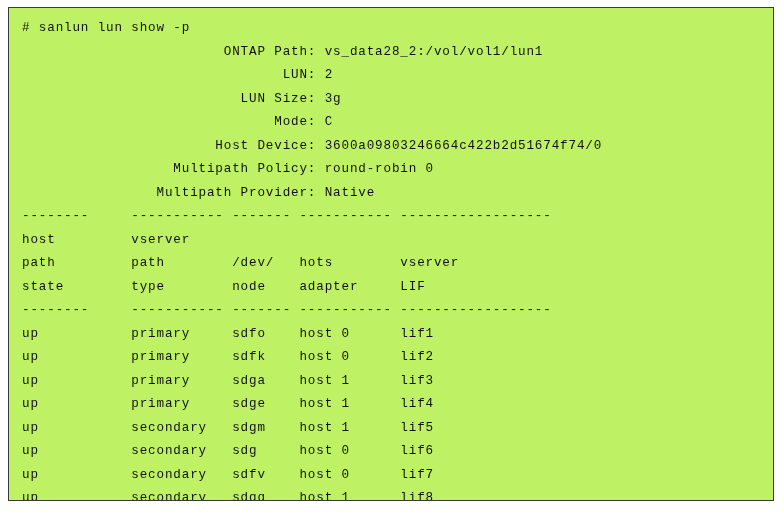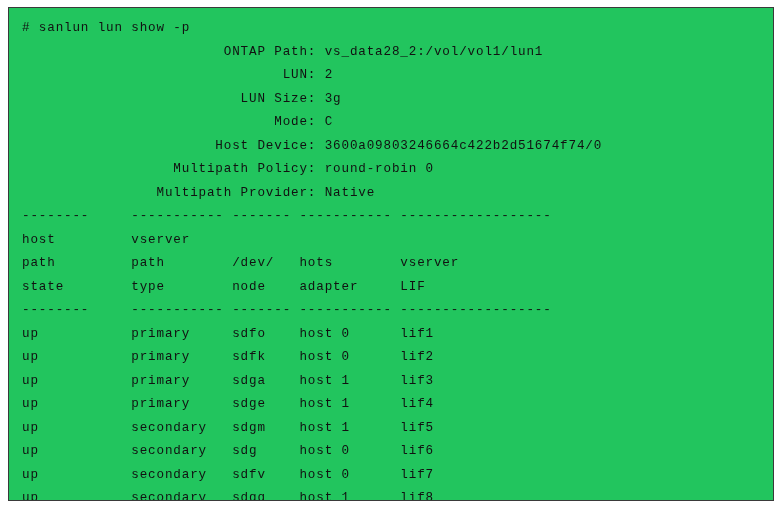--- a/index.html
+++ b/index.html
@@ -16,21 +16,21 @@
   }
 
   #terminal-frame {
     position: absolute;
     left: 8px;
     top: 7px;
     width: 766px;
     height: 494px;
     box-sizing: border-box;
     border: 1.5px solid #3a3a3a;
-    background: #22c55e;
+    background: #bef264;
     overflow: hidden;
   }
 
   #terminal-output {
     position: absolute;
     left: 13px;
     top: 9px;
     margin: 0;
     padding: 0;
     font-family: "Liberation Mono", "DejaVu Sans Mono", monospace;

